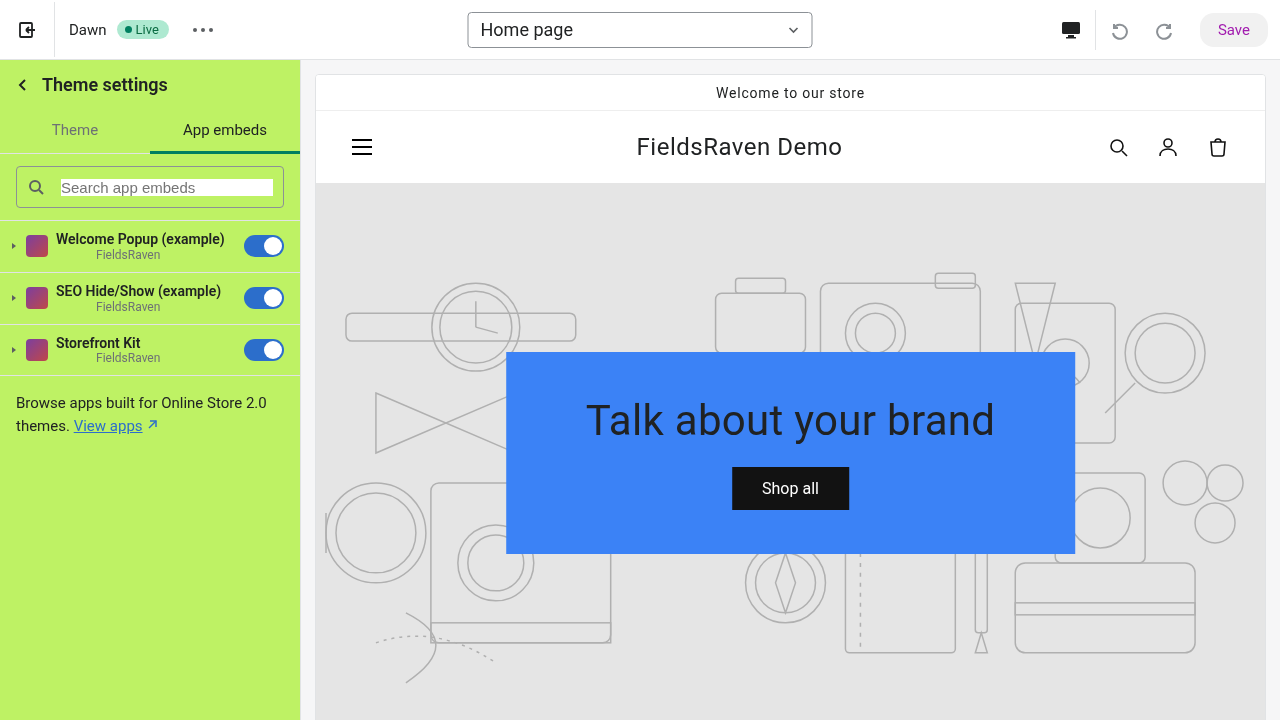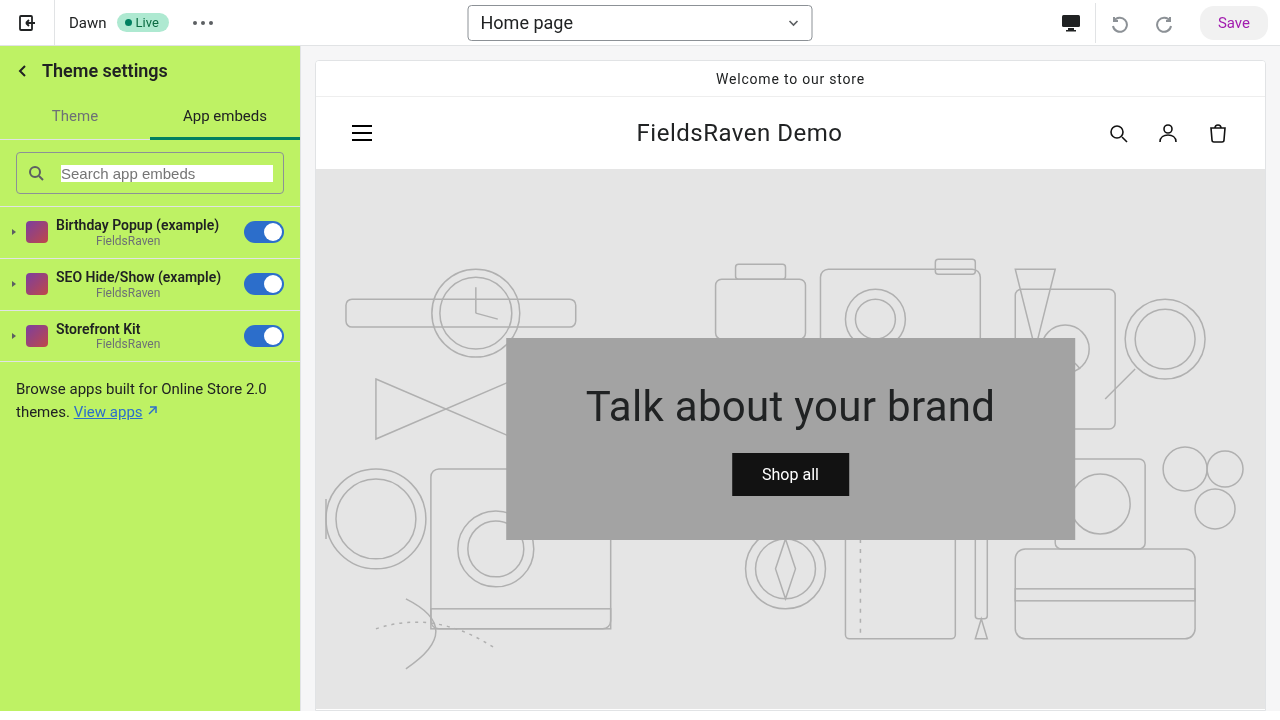--- a/index.html
+++ b/index.html
@@ -1,17 +1,17 @@
 <!DOCTYPE html>
 <html><head>
 <meta charset="utf-8">
 <style>
   * { box-sizing: border-box; margin: 0; padding: 0; }
   body { font-family: -apple-system, BlinkMacSystemFont, "Segoe UI", Roboto, sans-serif; width: 1280px; height: 720px; overflow: hidden; background: #fff; color: #202223; }
-  .topbar { height: 46px; display: flex; align-items: center; border-bottom: 1px solid #e1e3e5; padding: 0 12px 0 0; }
+  .topbar { height: 60px; display: flex; align-items: center; border-bottom: 1px solid #e1e3e5; padding: 0 12px 0 0; }
   .exit-box { width: 55px; height: 55px; display:flex; align-items:center; justify-content:center; border-right:1px solid #e1e3e5; }
   .theme-name { margin-left: 14px; font-size: 15px; }
   .live-badge { margin-left: 10px; background:#aee9d1; color:#0a6b42; border-radius: 10px; padding: 2px 10px 2px 8px; font-size:13px; display:flex; align-items:center; gap:4px; }
   .live-dot { width:7px; height:7px; background:#008060; border-radius:50%; }
   .more-btn { margin-left: 18px; display:flex; gap:4px; cursor:pointer; padding:6px; }
   .more-btn span { width:4px; height:4px; background:#5c5f62; border-radius:50%; }
   .page-select { margin-left:auto; margin-right:auto; position:absolute; left:50%; transform:translateX(-50%); width:345px; height:36px; border:1px solid #8c9196; border-radius:4px; display:flex; align-items:center; padding:0 12px; font-size:18px; cursor:pointer; justify-content:space-between; }
   .top-right { margin-left:auto; display:flex; align-items:center; gap:0; }
   .icon-btn { width:44px; height:44px; display:flex; align-items:center; justify-content:center; border-radius:6px; cursor:pointer; }
   .vr { width:1px; height:40px; background:#e1e3e5; margin:0 2px; }
@@ -39,21 +39,21 @@
   .ext-ico { display:inline-block; margin-left:3px; }
   .preview { flex:1; background:#f6f6f7; padding:14px 14px 0 14px; }
   .canvas { width:100%; height:100%; border:1px solid #e1e3e5; background:#fff; border-radius:4px 4px 0 0; overflow:hidden; position:relative; }
   .announce { height:36px; background:#fff; border-bottom:1px solid #eee; display:flex; align-items:center; justify-content:center; font-size:14px; letter-spacing:0.8px; color:#202223; }
   .store-header { height:72px; display:flex; align-items:center; justify-content:space-between; padding:0 36px; border-bottom:1px solid transparent; }
   .hamburger { display:flex; flex-direction:column; gap:5px; cursor:pointer; }
   .hamburger span { width:20px; height:2px; background:#000; }
   .store-title { font-size:24px; letter-spacing:0.5px; }
   .header-icons { display:flex; gap:28px; }
   .hero { position:relative; height:540px; background:#e5e5e5; overflow:hidden; }
-  .hero-card { position:absolute; left:50%; top:50%; transform:translate(-50%,-50%); background:#a3a3a3; padding:44px 80px 44px; text-align:center; }
+  .hero-card { position:absolute; left:50%; top:50%; transform:translate(-50%,-50%); background:#3b82f6; padding:44px 80px 44px; text-align:center; }
   .hero-h { font-size:42px; font-weight:400; letter-spacing:0.3px; margin-bottom:22px; white-space:nowrap; }
   .hero-btn { display:inline-block; background:#121212; color:#fff; padding:12px 30px; font-size:16px; cursor:pointer; }
   .lineart { position:absolute; inset:0; }
   .lineart svg { width:100%; height:100%; }
   svg { display:block; }
 </style>
 </head>
 <body>
 
 <div class="topbar">
@@ -129,21 +129,21 @@
     </div>
 
     <div class="embed-row">
       <div class="expand-caret">
         <svg width="8" height="8" viewBox="0 0 8 8">
             <path d="M2 1 L6 4 L2 7 Z" fill="#5c5f62"></path>
           </svg>
       </div>
       <div class="app-icon"></div>
       <div class="embed-text">
-        <div class="embed-title">Birthday Popup (example)</div>
+        <div class="embed-title">Welcome Popup (example)</div>
         <div class="embed-sub">FieldsRaven</div>
       </div>
       <div class="toggle">
           <div class="knob"></div>
         </div>
     </div>
 
     <div class="embed-row">
       <div class="expand-caret">
         <svg width="8" height="8" viewBox="0 0 8 8">

